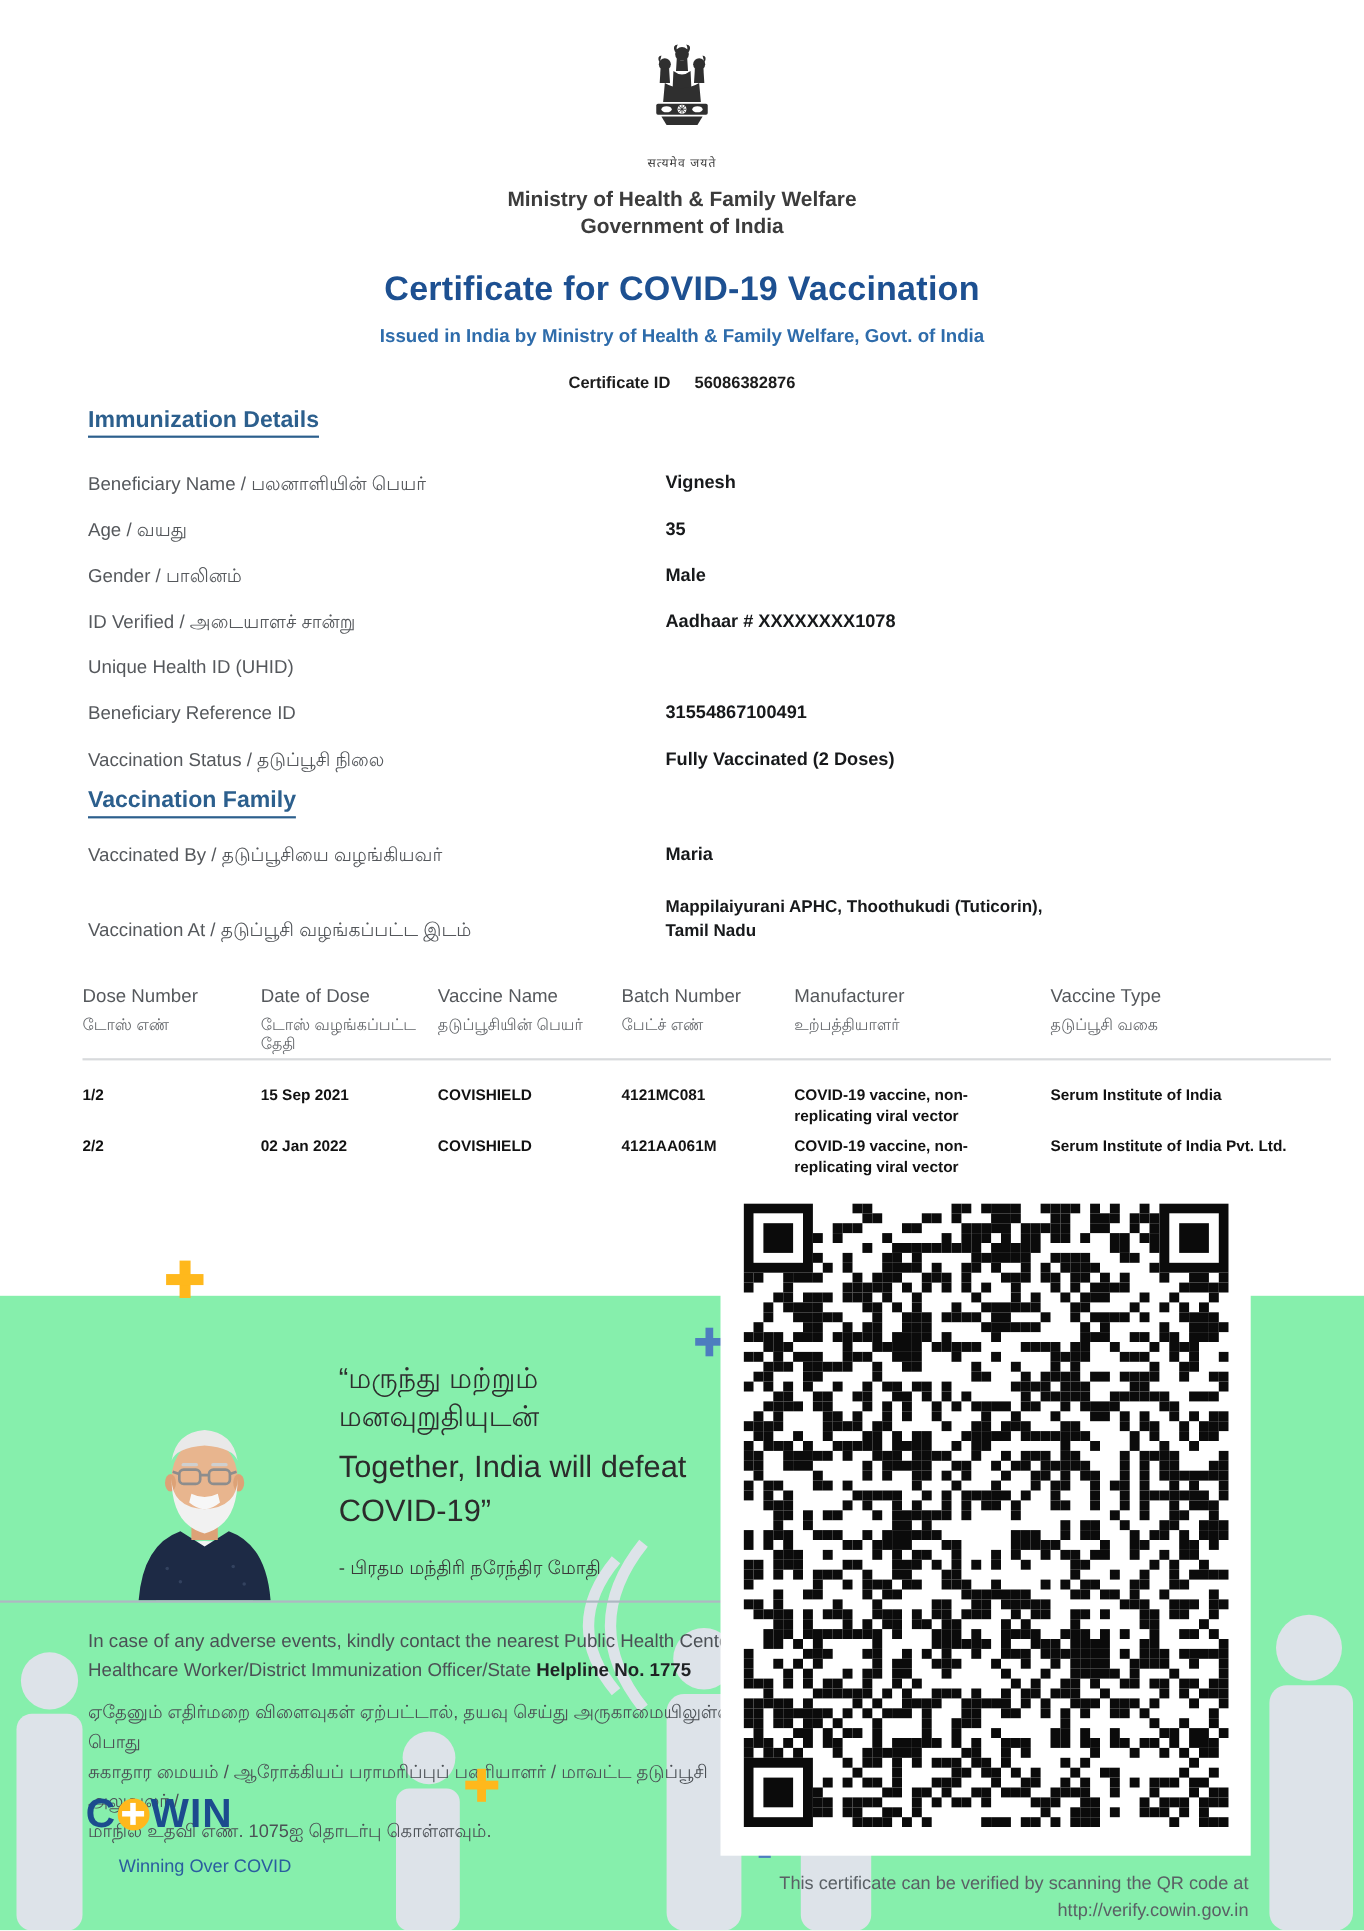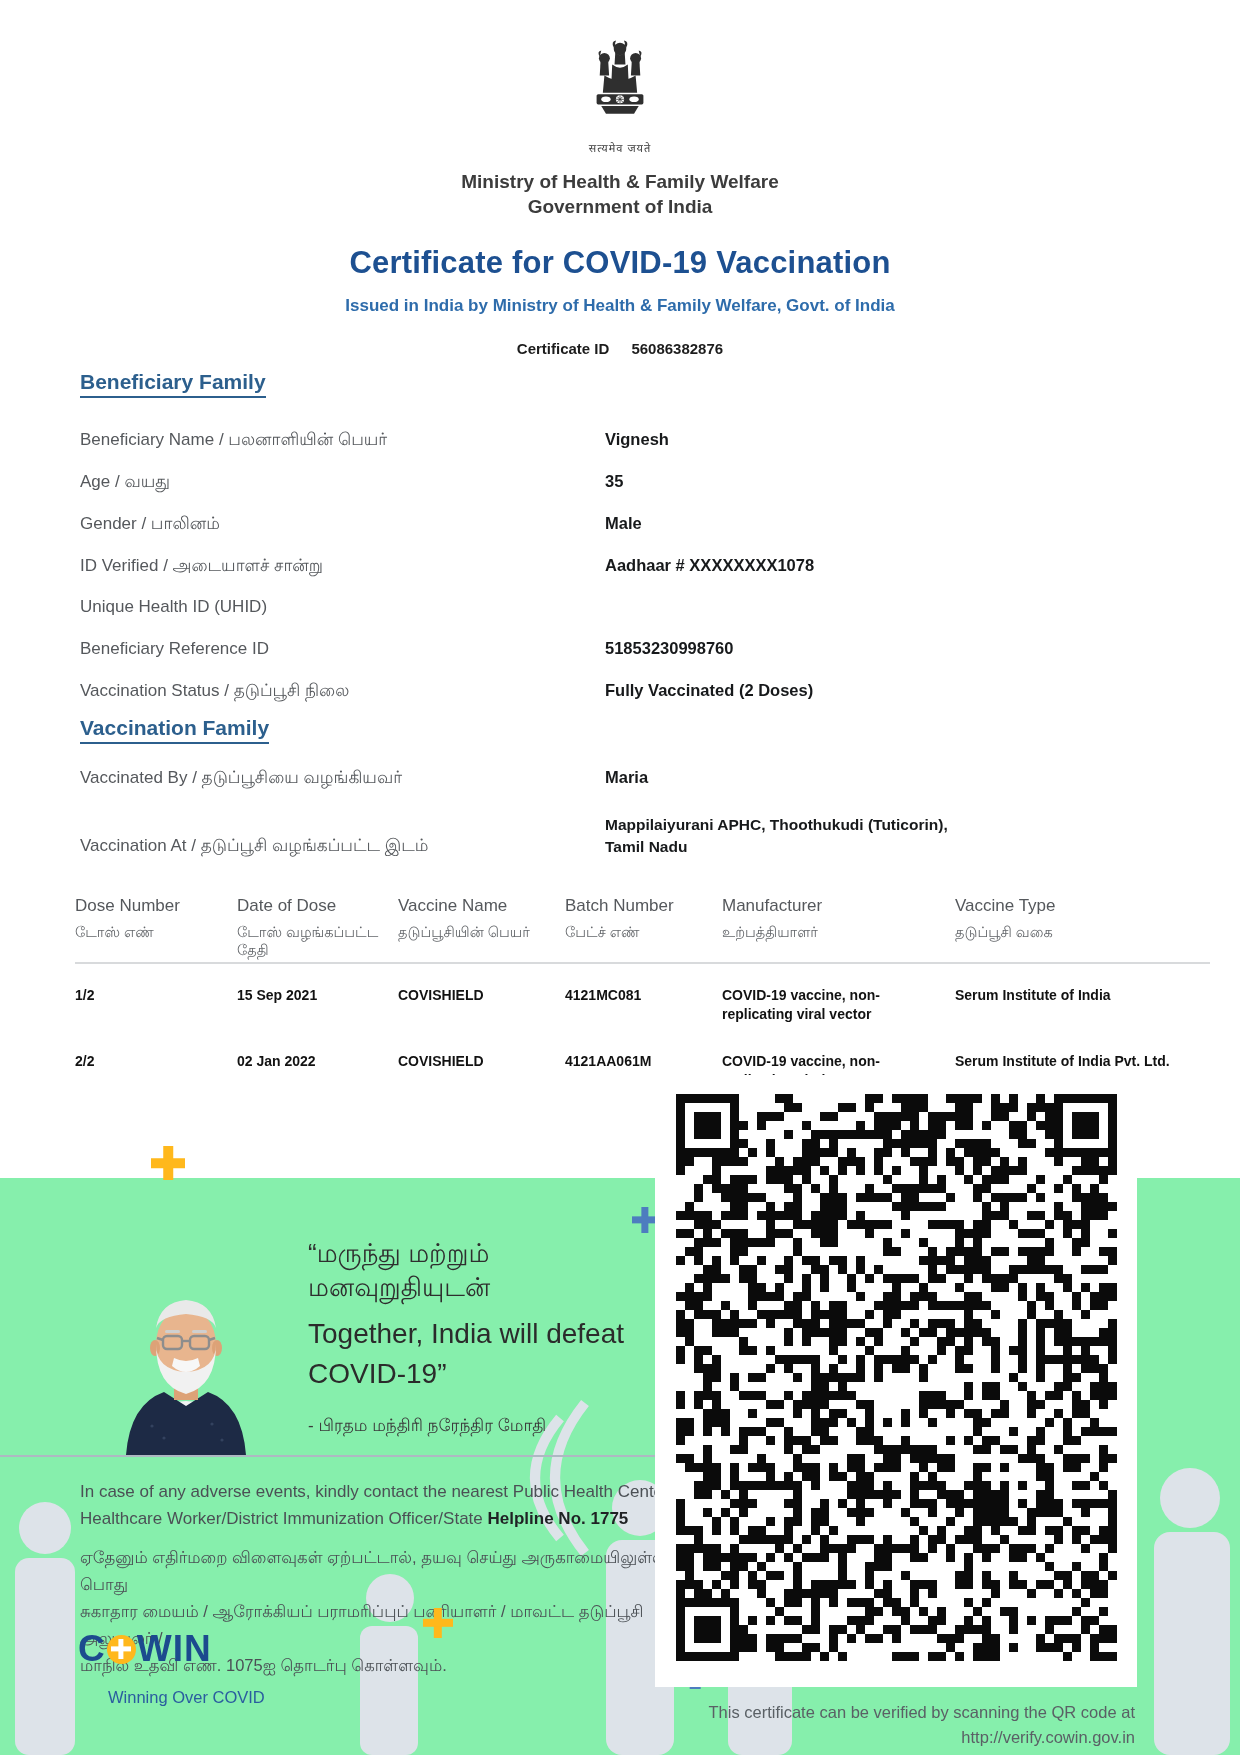--- a/index.html
+++ b/index.html
@@ -30,21 +30,21 @@
   .vax-row2 .det-label{padding-top:22px;}
   .vax-at-value{width:360px;font-size:15.5px;font-weight:bold;color:#17191b;line-height:22px;}
 
   
   .dose-table{position:absolute;left:75px;top:896px;width:1135px;}
   .dt-head{display:grid;grid-template-columns:162px 161px 167px 157px 233px 250px;
            border-bottom:2px solid #d8dadc;padding-bottom:3px;}
   .dt-col-en{font-size:17px;color:#55585c;}
   .dt-col-ta{font-size:14.5px;color:#64676b;margin-top:7px;line-height:18px;max-width:150px;}
   .dt-body{display:grid;grid-template-columns:162px 161px 167px 157px 233px 250px;
-           row-gap:28px;padding-top:22px;}
+           row-gap:8px;padding-top:22px;}
   .dt-cell{font-size:14px;font-weight:bold;color:#121212;line-height:19px;padding-right:18px;}
 
   
   .banner{position:absolute;left:0;top:1178px;width:1240px;height:577px;background:#86efac;}
   .banner-art{position:absolute;left:0;top:0;width:100%;height:100%;}
   .quote{position:absolute;left:308px;top:58px;width:360px;}
   .quote-ta{font-size:26px;color:#2e2e2e;line-height:34px;}
   .quote-en{font-size:28px;color:#2b2b2b;line-height:40px;margin-top:10px;}
   .quote-attr{font-size:17px;color:#3a3a3a;margin-top:22px;}
   .pm-photo{position:absolute;left:112px;top:88px;}
@@ -124,21 +124,21 @@
       <div>Ministry of Health &amp; Family Welfare</div>
       <div>Government of India</div>
     </div>
     <div class="cert-title">Certificate for COVID-19 Vaccination</div>
     <div class="cert-subtitle">Issued in India by Ministry of Health &amp; Family Welfare, Govt. of India</div>
     <div class="cert-id-row">
       <span class="cert-id-label">Certificate ID</span><span class="cert-id-value">56086382876</span>
     </div>
   </div>
 
-  <div class="sec-heading" style="top:370px;">Beneficiary Family</div>
+  <div class="sec-heading" style="top:370px;">Immunization Details</div>
   <div class="details" style="top:430px;">
     <div class="det-row">
       <div class="det-label">Beneficiary Name / பலனாளியின் பெயர்</div>
       <div class="det-value">Vignesh</div>
     </div>
     <div class="det-row">
       <div class="det-label">Age / வயது</div>
       <div class="det-value">35</div>
     </div>
     <div class="det-row">
@@ -148,21 +148,21 @@
     <div class="det-row" style="height:41px">
       <div class="det-label">ID Verified / அடையாளச் சான்று</div>
       <div class="det-value">Aadhaar # XXXXXXXX1078</div>
     </div>
     <div class="det-row">
       <div class="det-label">Unique Health ID (UHID)</div>
       <div class="det-value"></div>
     </div>
     <div class="det-row">
       <div class="det-label">Beneficiary Reference ID</div>
-      <div class="det-value">51853230998760</div>
+      <div class="det-value">31554867100491</div>
     </div>
     <div class="det-row">
       <div class="det-label">Vaccination Status / தடுப்பூசி நிலை</div>
       <div class="det-value">Fully Vaccinated (2 Doses)</div>
     </div>
   </div>
 
   <div class="sec-heading" style="top:716px;">Vaccination Family</div>
   <div class="details" style="top:768px;">
     <div class="vax-row1">

